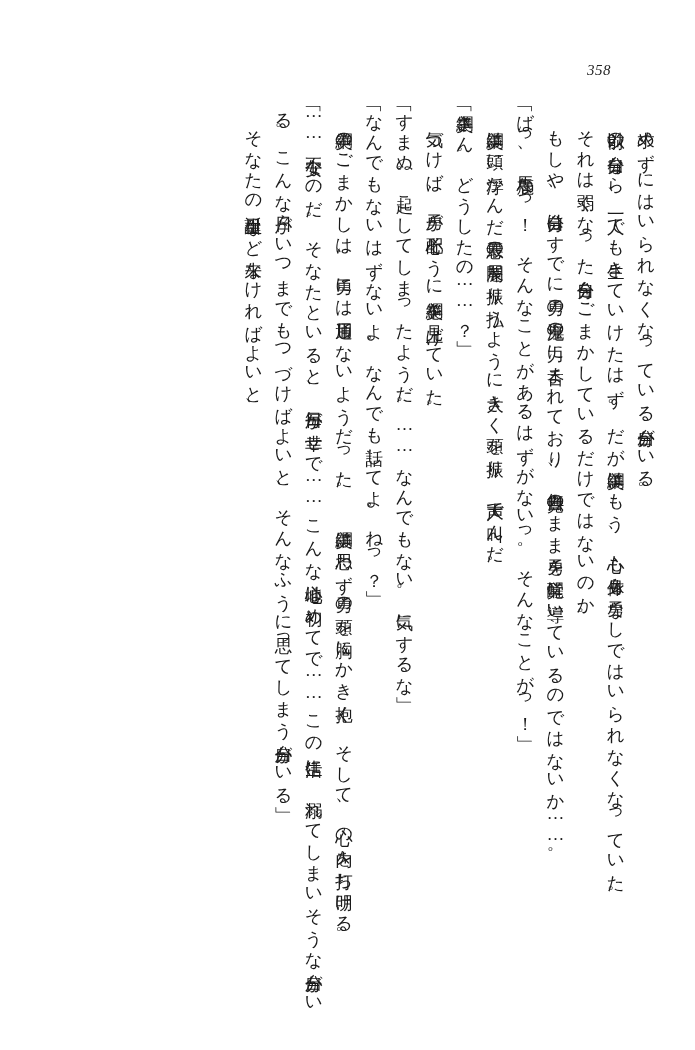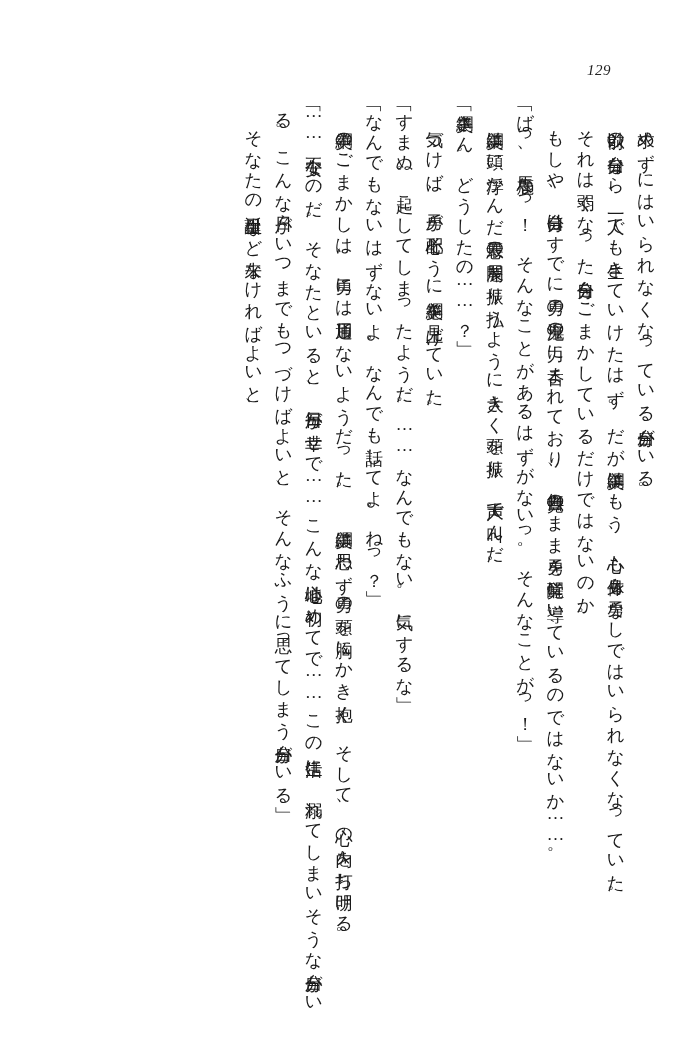--- a/index.html
+++ b/index.html
@@ -54,21 +54,21 @@
   }
   .body-text p.indent {
     text-indent: 18px;
   }
 </style>
 </head>
 <body>
 
 <div class="page">
 
-  <div class="page-number">129</div>
+  <div class="page-number">358</div>
 
   <div class="body-text">
     <p class="indent">求めずにはいられなくなっている自分がいる。</p>
     <p class="indent">以前の自分なら、一人でも生きていけたはず。だが美綱はもう、心も身体も勇なしではいられなくなっていた。</p>
     <p class="indent">それは弱くなった自分をごまかしているだけではないのか。</p>
     <p class="indent">もしや、自分はすでに勇の淫鬼の力に呑まれており、無自覚のまま勇を覚醒に導いているのではないか……。</p>
     <p>「ばっ、馬鹿なっ！　そんなことがあるはずがないっ。そんなことがっ！」</p>
     <p class="indent">美綱は頭に浮かんだ最悪の展開を振り払うように大きく頭を振り、大声で叫んだ。</p>
     <p>「美綱さん。どうしたの……？」</p>
     <p class="indent">気づけば、勇が心配そうに美綱を見上げていた。</p>

